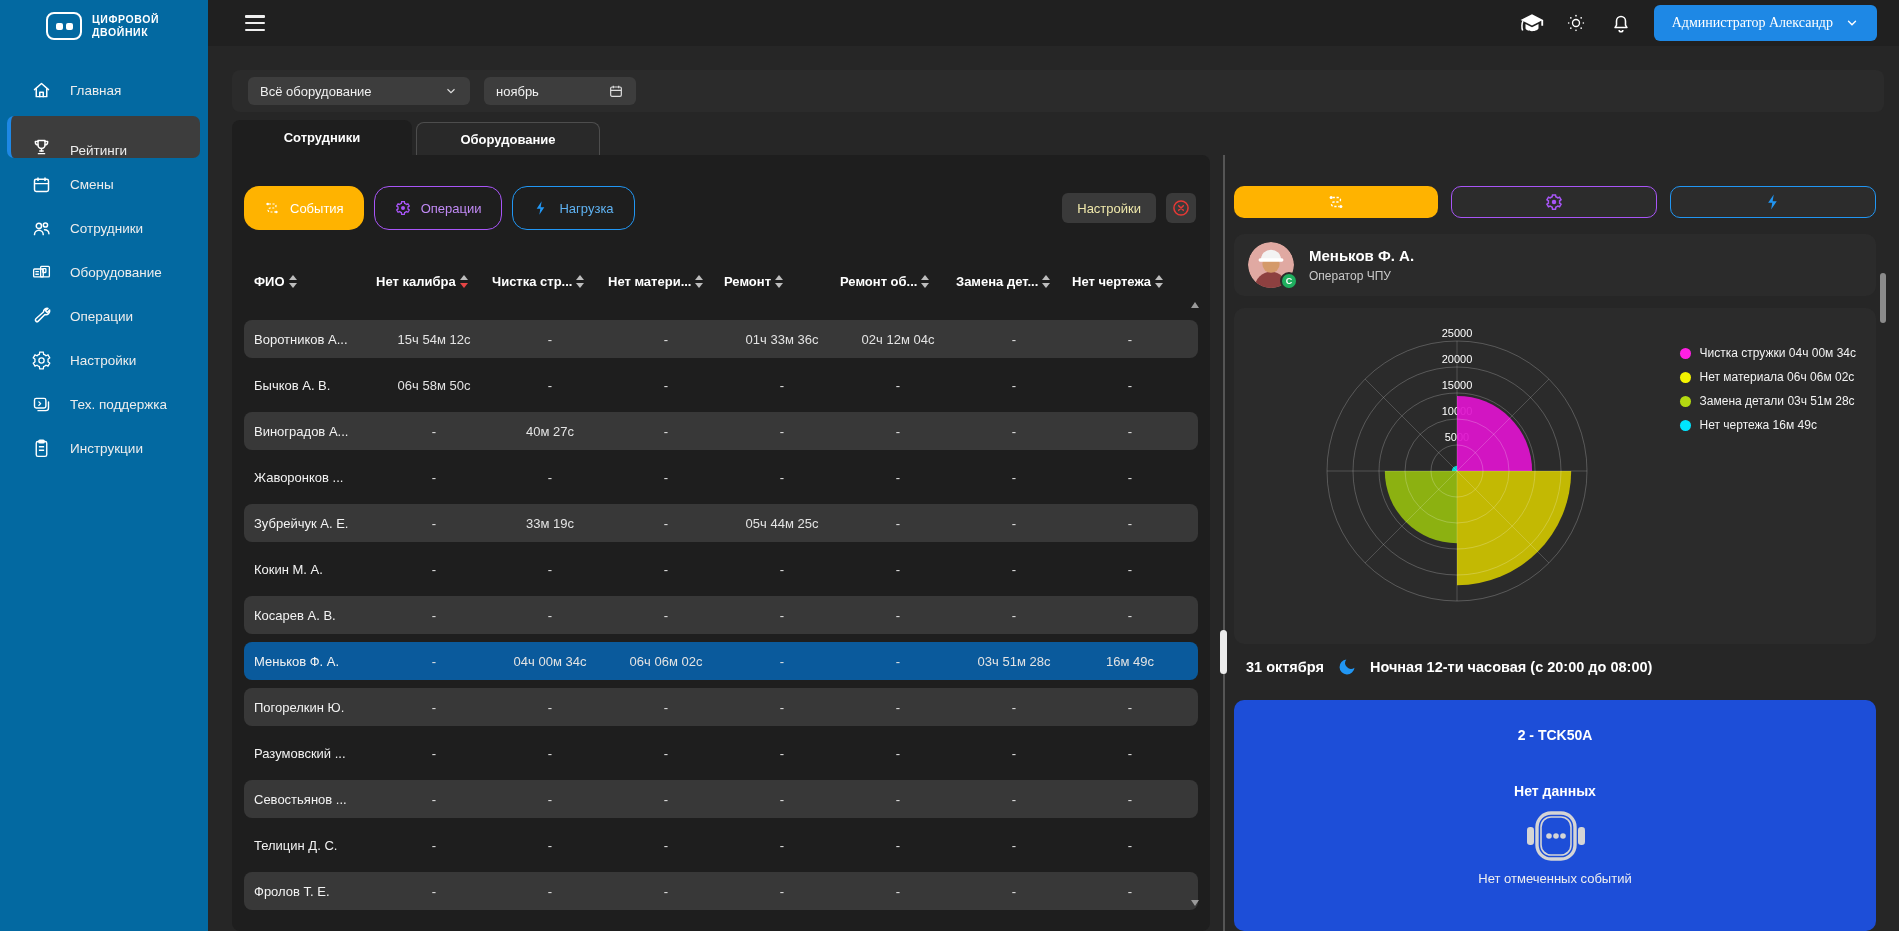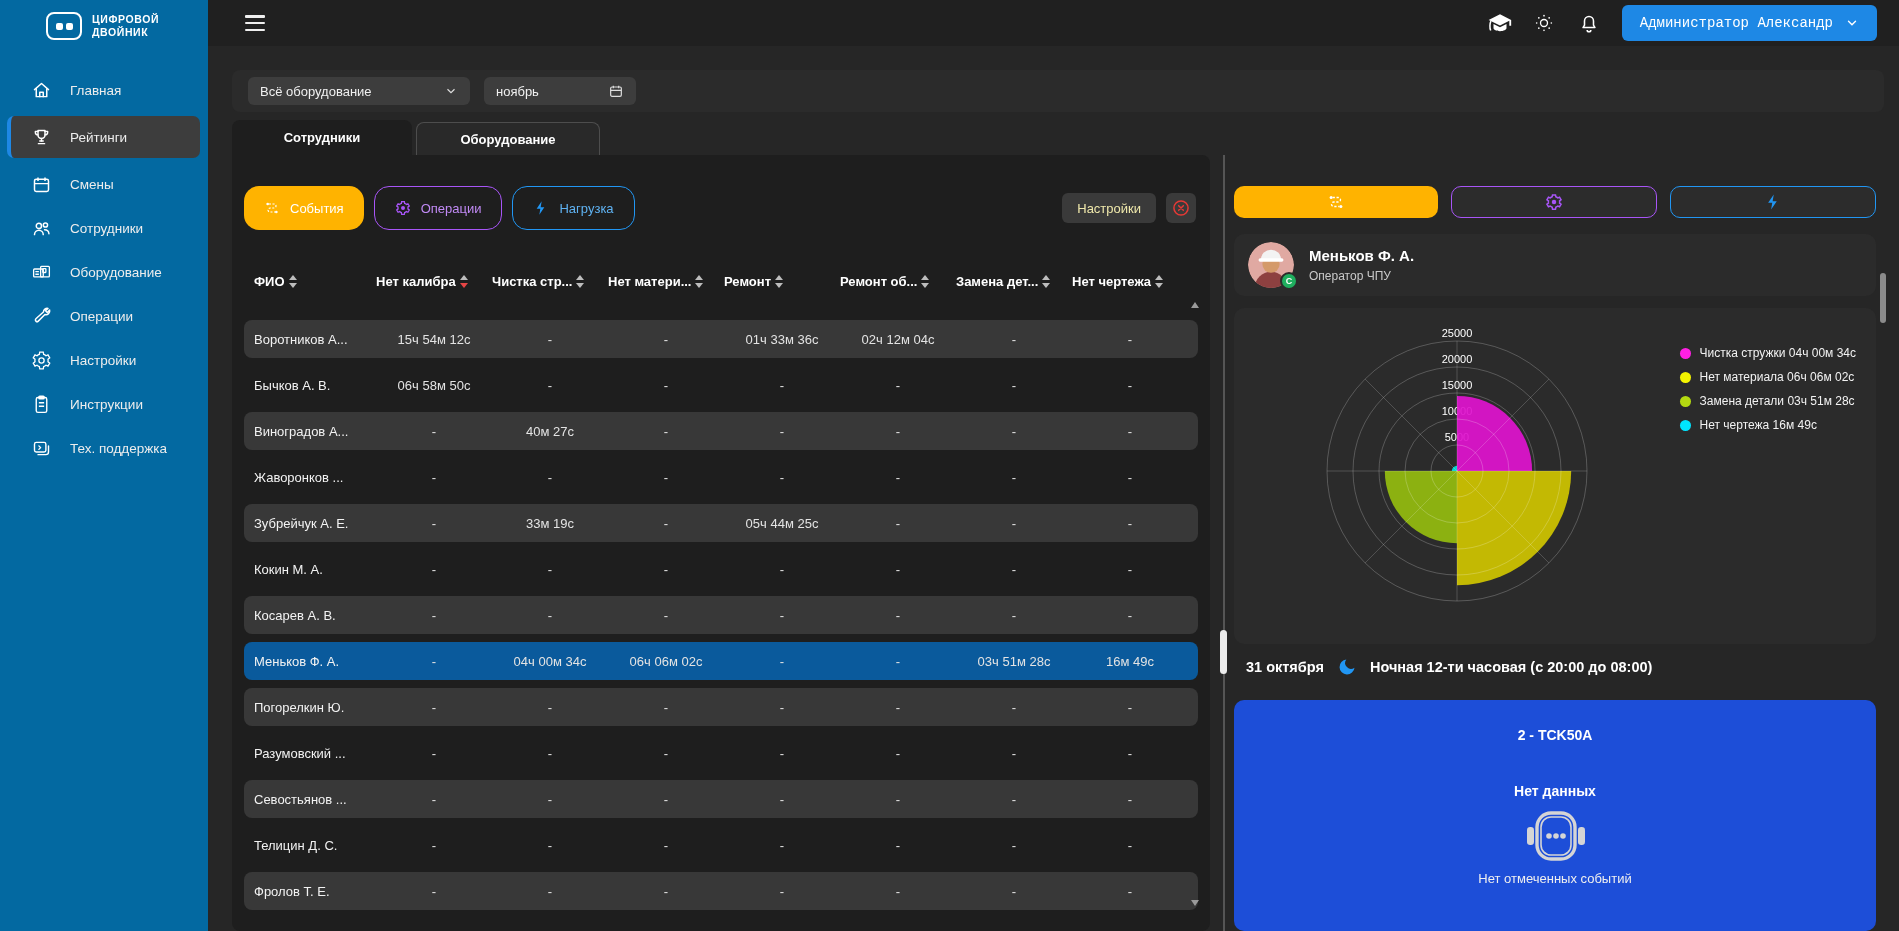--- a/index.html
+++ b/index.html
@@ -8,29 +8,29 @@
   
   .sidebar{position:absolute;left:0;top:0;width:208px;height:100%;background:#0369a1;}
   .brand{display:flex;align-items:center;gap:10px;padding:12px 0 14px 46px;}
   .brand-icon{width:32px;height:24px;border:2.5px solid #fff;border-radius:8px;display:flex;align-items:center;justify-content:center;gap:3px;}
   .brand-icon i{width:7px;height:7px;background:#fff;border-radius:2px;display:block;}
   .brand-text{font-size:10.5px;font-weight:bold;letter-spacing:.6px;line-height:1.2;text-transform:uppercase;}
   .nav{margin-top:14px;display:flex;flex-direction:column;}
   .nav-item{position:relative;display:flex;align-items:center;gap:18px;height:42px;padding-left:30px;margin:1px 0;font-size:13.5px;color:#ededed;cursor:pointer;}
   .nav-item .nav-ic{width:22px;height:22px;display:grid;place-items:center;}
   .nav-item .nav-ic svg{width:21px;height:21px;}
-  .nav-item.active{background:#3d3d3d;border-radius:7px;margin:4px 8px 4px 7px;padding-left:19px;border-left:4px solid var(--accent);}
+  .nav-item.active{background:#3d3d3d;border-radius:7px;margin:4px 8px 4px 7px;padding-left:19px;border-left:4px solid var(--accent);align-items:flex-end;}
 
   
   .topbar{position:absolute;left:208px;top:0;right:0;height:46px;background:#202020;display:flex;align-items:center;}
   .hamburger{margin-left:37px;width:20px;height:16px;display:flex;flex-direction:column;justify-content:space-between;cursor:pointer;}
   .hamburger i{height:2.5px;background:#efefef;border-radius:1px;display:block;}
   .topbar-right{margin-left:auto;display:flex;align-items:center;gap:21px;margin-right:22px;}
   .tb-ic{width:24px;height:24px;display:grid;place-items:center;cursor:pointer;}
-  .user-btn{background:var(--accent);border:none;color:#fff;font-size:14px;font-family:Liberation Mono, monospace;height:36px;padding:0 18px;border-radius:6px;display:flex;align-items:center;gap:12px;cursor:pointer;}
+  .user-btn{background:var(--accent);border:none;color:#fff;font-size:14px;font-family:Liberation Serif, serif;height:36px;padding:0 18px;border-radius:6px;display:flex;align-items:center;gap:12px;cursor:pointer;}
 
   
   .filterbar{position:absolute;left:232px;top:70px;width:1652px;height:42px;background:#2b2b2b;border-radius:8px;display:flex;align-items:center;gap:14px;padding-left:16px;box-sizing:border-box;}
   .control{height:28px;background:#3d3d3d;border-radius:6px;display:flex;align-items:center;justify-content:space-between;padding:0 12px;font-size:13px;color:#f0f0f0;cursor:pointer;}
   .control.select{width:198px;}
   .control.date{width:128px;}
 
   
   .tabs{position:absolute;left:232px;top:120px;display:flex;align-items:flex-end;gap:4px;}
   .tab{width:180px;height:35px;display:flex;align-items:center;justify-content:center;font-size:13px;font-weight:bold;border-radius:8px 8px 0 0;cursor:pointer;box-sizing:border-box;}
@@ -182,37 +182,37 @@
           <span class="nav-ic">
             <svg viewBox="0 0 24 24" fill="none" stroke="#fff" stroke-width="1.5">
               <circle cx="12" cy="12" r="3"></circle>
               <path d="M19.4 13.5a7.5 7.5 0 0 0 0-3l2-1.5-2-3.4-2.3 1a7.5 7.5 0 0 0-2.6-1.5L14 2.5h-4l-.5 2.6a7.5 7.5 0 0 0-2.6 1.5l-2.3-1-2 3.4 2 1.5a7.5 7.5 0 0 0 0 3l-2 1.5 2 3.4 2.3-1a7.5 7.5 0 0 0 2.6 1.5l.5 2.6h4l.5-2.6a7.5 7.5 0 0 0 2.6-1.5l2.3 1 2-3.4z"></path>
             </svg>
           </span>
           <span class="nav-label">Настройки</span>
         </div>
         <div class="nav-item">
           <span class="nav-ic">
+            <svg viewBox="0 0 24 24" fill="none" stroke="#fff" stroke-width="1.6" stroke-linecap="round" stroke-linejoin="round">
+              <rect x="4" y="5" width="13" height="11" rx="2"></rect>
+              <path d="M20 9v7a3 3 0 0 1-3 3H8"></path>
+              <path d="m9 9 2 2-2 2"></path>
+            </svg>
+          </span>
+          <span class="nav-label">Тех. поддержка</span>
+        </div>
+        <div class="nav-item">
+          <span class="nav-ic">
             <svg viewBox="0 0 24 24" fill="none" stroke="#fff" stroke-width="1.6">
               <rect x="6" y="4" width="12" height="17" rx="2"></rect>
               <rect x="9" y="2.5" width="6" height="3" rx="1"></rect>
               <path d="M9 10h6M9 14h6"></path>
             </svg>
           </span>
           <span class="nav-label">Инструкции</span>
-        </div>
-        <div class="nav-item">
-          <span class="nav-ic">
-            <svg viewBox="0 0 24 24" fill="none" stroke="#fff" stroke-width="1.6" stroke-linecap="round" stroke-linejoin="round">
-              <rect x="4" y="5" width="13" height="11" rx="2"></rect>
-              <path d="M20 9v7a3 3 0 0 1-3 3H8"></path>
-              <path d="m9 9 2 2-2 2"></path>
-            </svg>
-          </span>
-          <span class="nav-label">Тех. поддержка</span>
         </div>
       </nav>
   </aside>
 
   <header class="topbar">
     <div class="hamburger">
         <i></i>
         <i></i>
         <i></i>
       </div>

